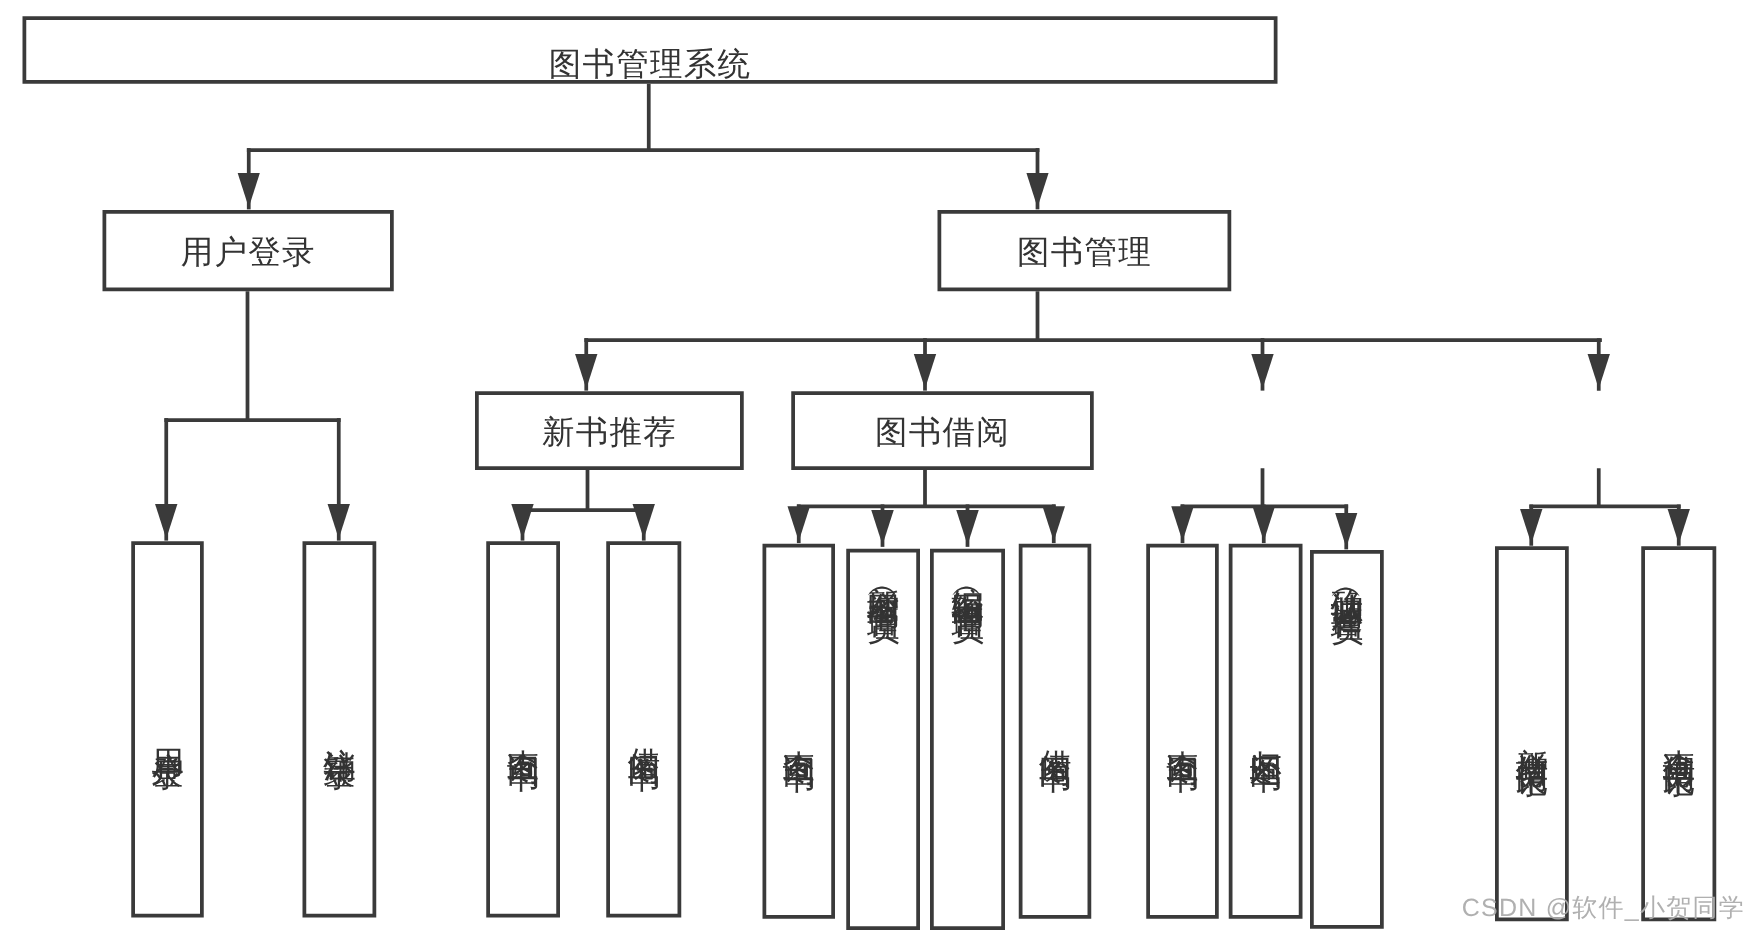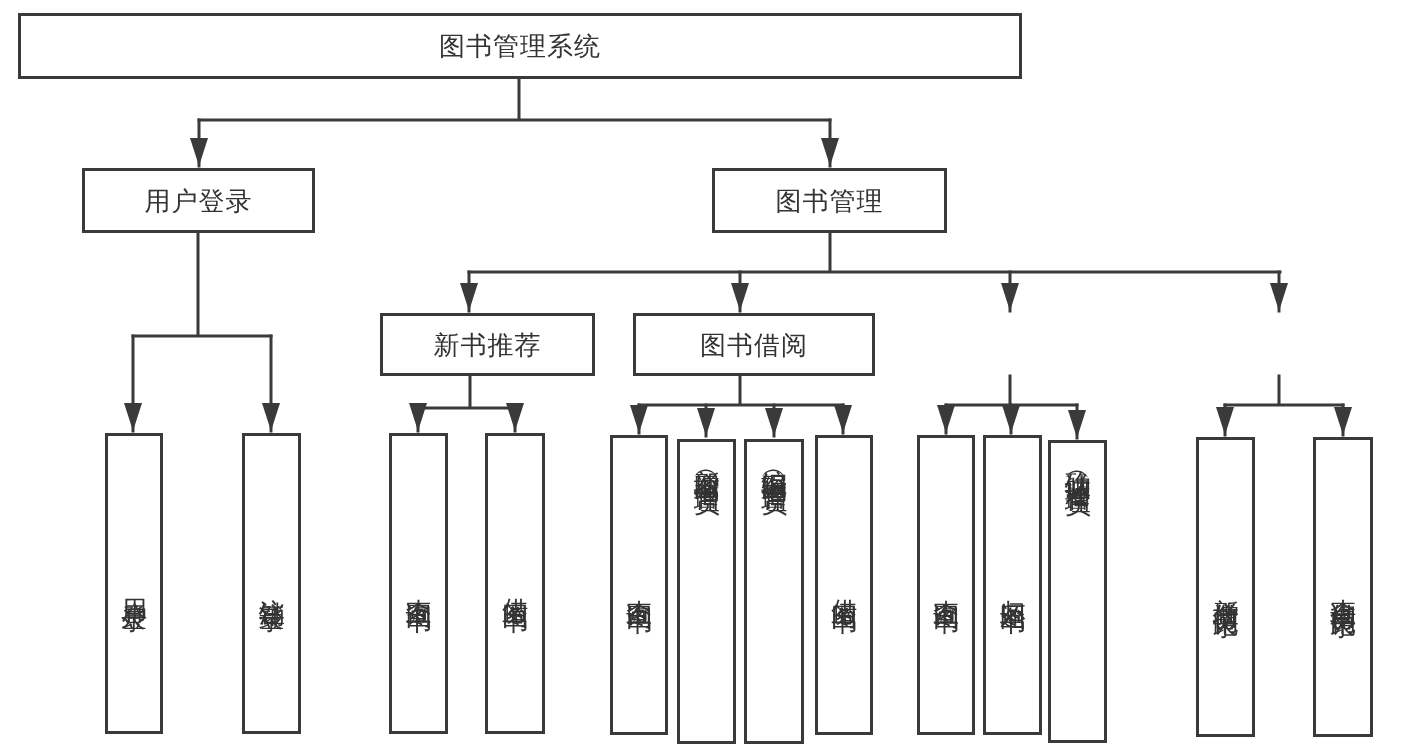--- a/index.html
+++ b/index.html
@@ -98,28 +98,28 @@
       <line x1="946" y1="405" x2="946" y2="433" marker-end="url(#arrow)"></line>
       <line x1="1011" y1="405" x2="1011" y2="433" marker-end="url(#arrow)"></line>
       <line x1="1077" y1="405" x2="1077" y2="438" marker-end="url(#arrow)"></line>
 
       <path d="M1279,376 V405 M1225,405 H1343"></path>
       <line x1="1225" y1="405" x2="1225" y2="435" marker-end="url(#arrow)"></line>
       <line x1="1343" y1="405" x2="1343" y2="435" marker-end="url(#arrow)"></line>
     </g>
   </svg>
 
-  <div class="node" style="left:18px; top:13px; width:1004px; height:66px;">
+  <div class="node" style="left:18px; top:13px; width:1004px; height:54px;align-items:flex-end;">
     <span>图书管理系统</span>
   </div>
 
   <div class="node" style="left:82px; top:168px; width:233px; height:65px;">
     <span>用户登录</span>
   </div>
-  <div class="node" style="left:712px; top:168px; width:235px; height:65px;">
+  <div class="node" style="left:750px; top:168px; width:235px; height:65px;">
     <span>图书管理</span>
   </div>
 
   <div class="node" style="left:380px; top:313px; width:215px; height:63px;">
     <span>新书推荐</span>
   </div>
   <div class="node" style="left:633px; top:313px; width:242px; height:63px;">
     <span>图书借阅</span>
   </div>
 
@@ -160,14 +160,15 @@
     <span class="vtext">确认归还（管理员）</span>
   </div>
 
   <div class="node" style="left:1196px; top:437px; width:59px; height:300px;">
     <span class="vtext">新增借阅记录</span>
   </div>
   <div class="node" style="left:1313px; top:437px; width:60px; height:300px;">
     <span class="vtext">查询借阅记录</span>
   </div>
 
+  <div id="watermark">CSDN @软件_小贺同学</div>
 
 </div>
 
 </body></html>

